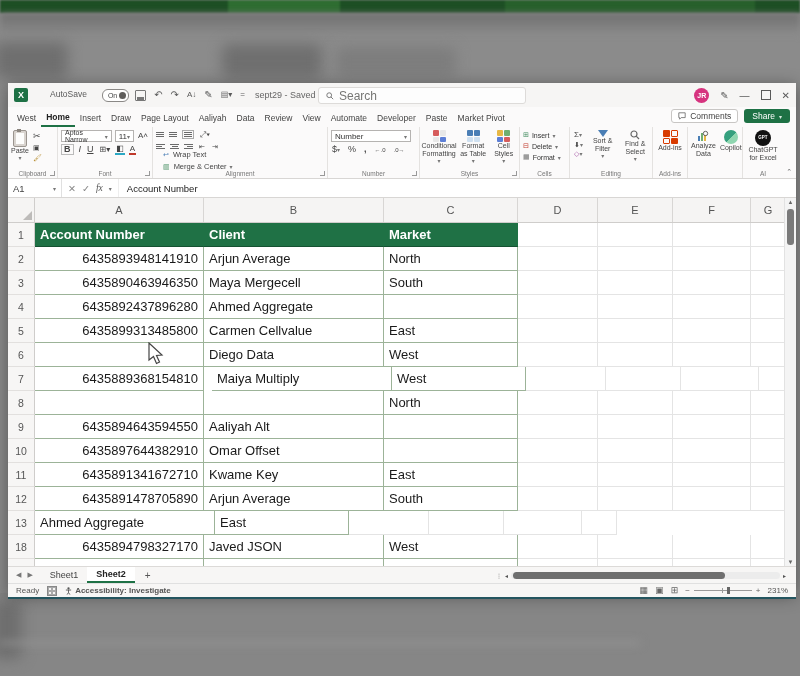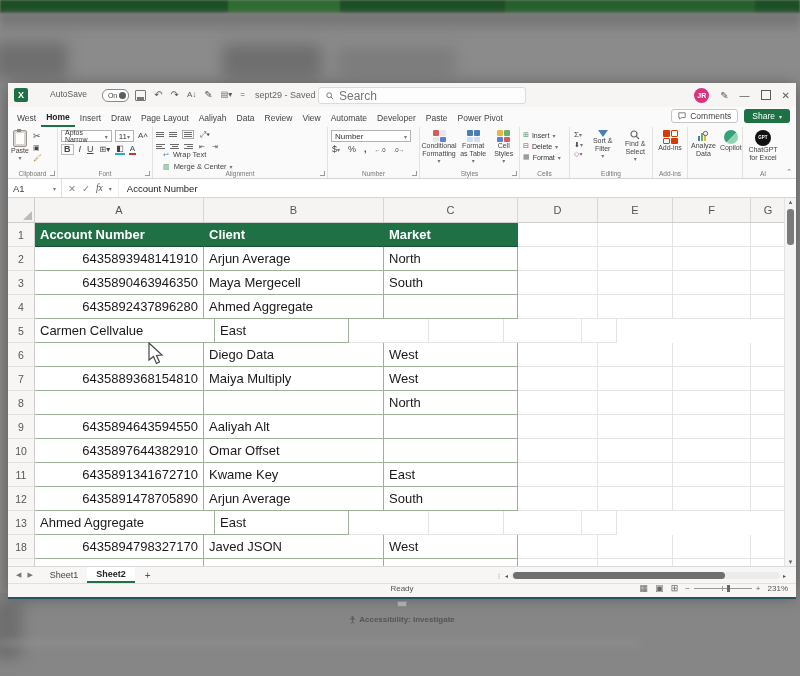--- a/index.html
+++ b/index.html
@@ -107,21 +107,21 @@
   .stab{display:flex;align-items:center;padding:0 9px;font-size:9px;color:#444;}
   .stab.active{background:#fff;font-weight:bold;color:#222;border-bottom:2px solid #1e7145;box-sizing:border-box;}
   .addsheet{display:flex;align-items:center;padding:0 10px;font-size:10px;color:#555;}
   .hscroll{position:absolute;right:10px;top:4px;width:290px;height:8px;display:flex;align-items:center;gap:3px;}
   .hs-track{flex:1;height:7px;background:#ececec;border-radius:4px;position:relative;}
   .hs-thumb{position:absolute;left:2px;top:0;height:7px;width:212px;background:#6f6f6f;border-radius:4px;}
   .harr{font-size:6px;color:#555;}
 
   
   .status{height:13px;background:#f7f6f5;border-top:1px solid #e0e0e0;border-bottom:2px solid #24555f;
-          display:flex;align-items:center;font-size:8px;color:#555;padding:0 8px;gap:8px;position:relative;box-sizing:content-box;flex-direction:column;}
+          display:flex;align-items:center;font-size:8px;color:#555;padding:0 8px;gap:8px;position:relative;box-sizing:content-box;}
   .macroico{width:8px;height:8px;border:1px solid #888;display:grid;grid-template-columns:1fr 1fr;grid-template-rows:1fr 1fr;}
   .macroico span{border:0.5px solid #aaa;}
   .st-right{position:absolute;right:8px;display:flex;align-items:center;gap:7px;}
   .viewico{font-size:9px;color:#666;line-height:1;}
   .zoomslider{display:flex;align-items:center;gap:4px;color:#666;}
   .ztrack{width:58px;height:1px;background:#9a9a9a;position:relative;}
   .zthumb{position:absolute;left:33px;top:-3px;width:3px;height:7px;background:#666;}
   .ztick{position:absolute;left:28px;top:-2px;width:1px;height:5px;background:#9a9a9a;}
 
   
@@ -189,21 +189,21 @@
         <div class="mtab">Insert</div>
         <div class="mtab">Draw</div>
         <div class="mtab">Page Layout</div>
         <div class="mtab">Aaliyah</div>
         <div class="mtab">Data</div>
         <div class="mtab">Review</div>
         <div class="mtab">View</div>
         <div class="mtab">Automate</div>
         <div class="mtab">Developer</div>
         <div class="mtab">Paste</div>
-        <div class="mtab">Power Pivot</div>
+        <div class="mtab">Market Pivot</div>
       </div>
     <div class="tr-right">
       <div class="cmtbtn">
         <svg width="8" height="8" viewBox="0 0 10 10">
             <path d="M1 1h8v6H4L2 9V7H1z" fill="none" stroke="#666" stroke-width="1"></path>
           </svg>
         <span>Comments</span>
       </div>
       <div class="sharebtn">
         <span>Share</span>
@@ -516,41 +516,42 @@
           <div class="cell tbl numv" style="width: 169px;">6435892437896280</div>
           <div class="cell tbl" style="width: 180px;">Ahmed Aggregate</div>
           <div class="cell tbl" style="width: 134px;"></div>
           <div class="cell" style="width: 80px;"></div>
           <div class="cell" style="width: 75px;"></div>
           <div class="cell" style="width: 78px;"></div>
           <div class="cell" style="width: 35px;"></div>
         </div>
         <div class="grow">
           <div class="rnum">5</div>
+          <div class="cell tbl numv" style="width: 169px;">6435899313485800</div>
           <div class="cell tbl" style="width: 180px;">Carmen Cellvalue</div>
           <div class="cell tbl" style="width: 134px;">East</div>
           <div class="cell" style="width: 80px;"></div>
           <div class="cell" style="width: 75px;"></div>
           <div class="cell" style="width: 78px;"></div>
           <div class="cell" style="width: 35px;"></div>
         </div>
         <div class="grow">
           <div class="rnum">6</div>
           <div class="cell tbl" style="width: 169px;"></div>
           <div class="cell tbl" style="width: 180px;">Diego Data</div>
           <div class="cell tbl" style="width: 134px;">West</div>
           <div class="cell" style="width: 80px;"></div>
           <div class="cell" style="width: 75px;"></div>
           <div class="cell" style="width: 78px;"></div>
           <div class="cell" style="width: 35px;"></div>
         </div>
         <div class="grow">
           <div class="rnum">7</div>
           <div class="cell tbl numv" style="width: 169px;">6435889368154810</div>
-          <div class="cell tbl" style="width: 180px;">Maiya Multiply</div>
+          <div class="cell tbl" style="width: 180px; margin-left: 8px;">Maiya Multiply</div>
           <div class="cell tbl" style="width: 134px;">West</div>
           <div class="cell" style="width: 80px;"></div>
           <div class="cell" style="width: 75px;"></div>
           <div class="cell" style="width: 78px;"></div>
           <div class="cell" style="width: 35px;"></div>
         </div>
         <div class="grow">
           <div class="rnum">8</div>
           <div class="cell tbl" style="width: 169px;"></div>
           <div class="cell tbl" style="width: 180px;"></div>

